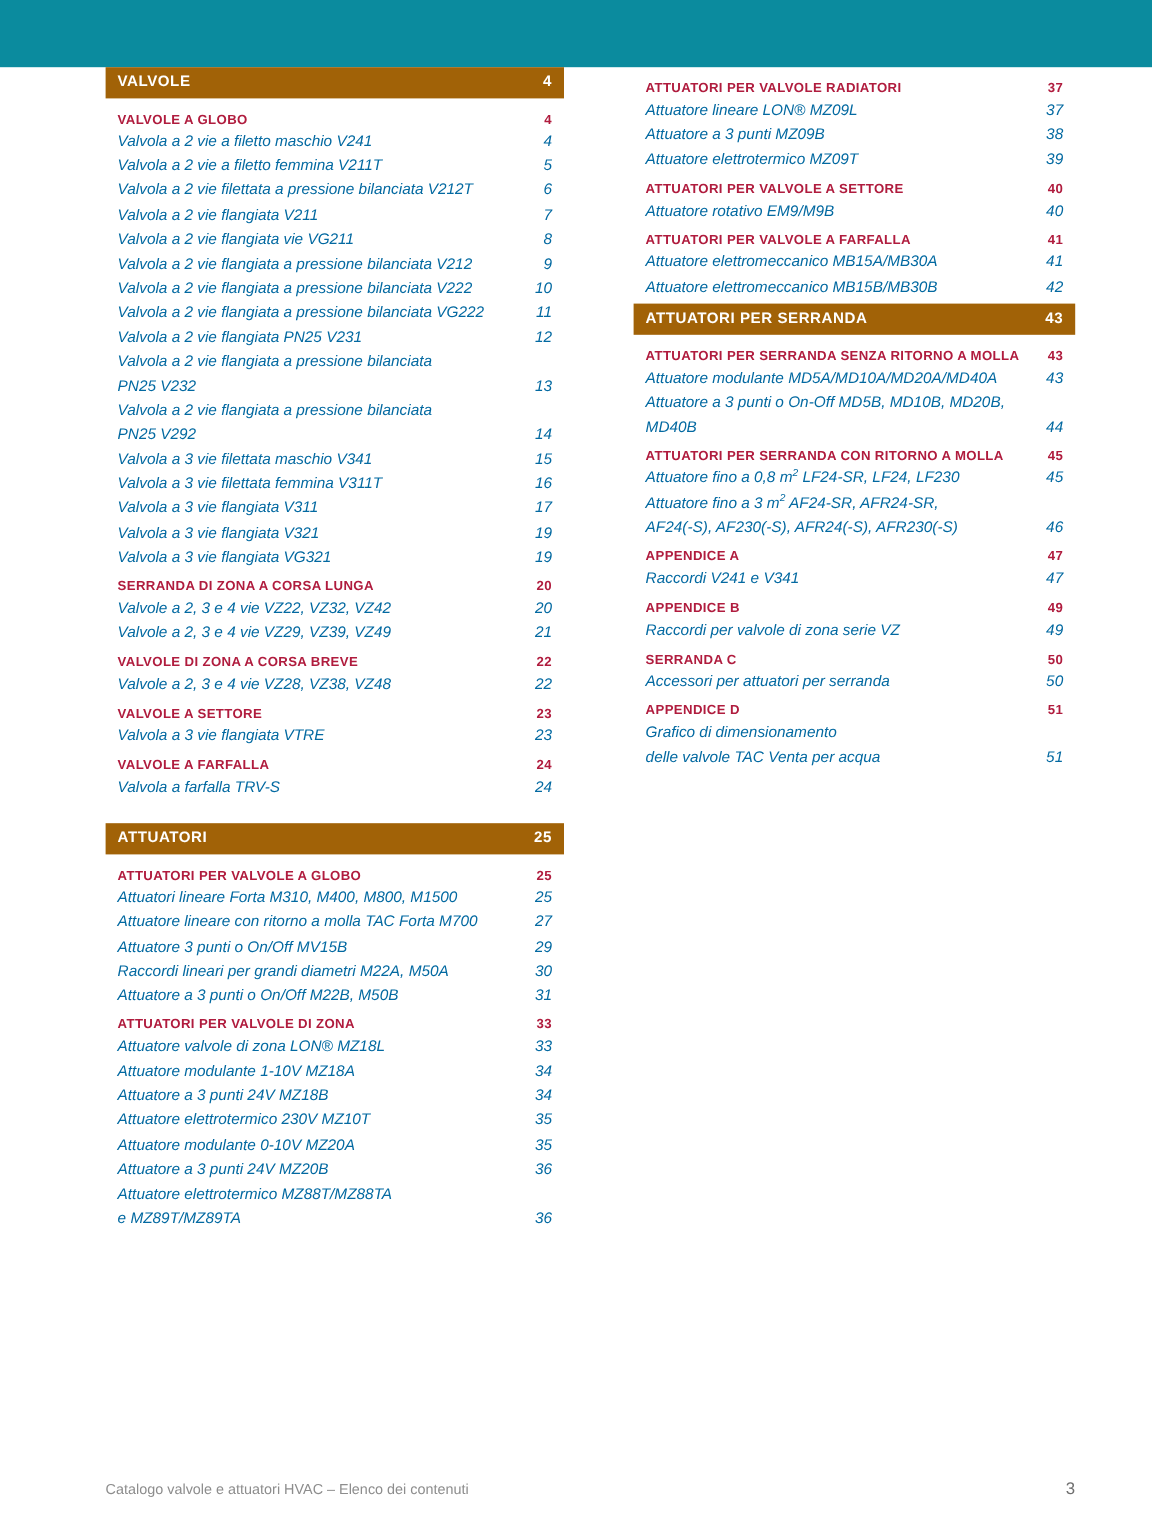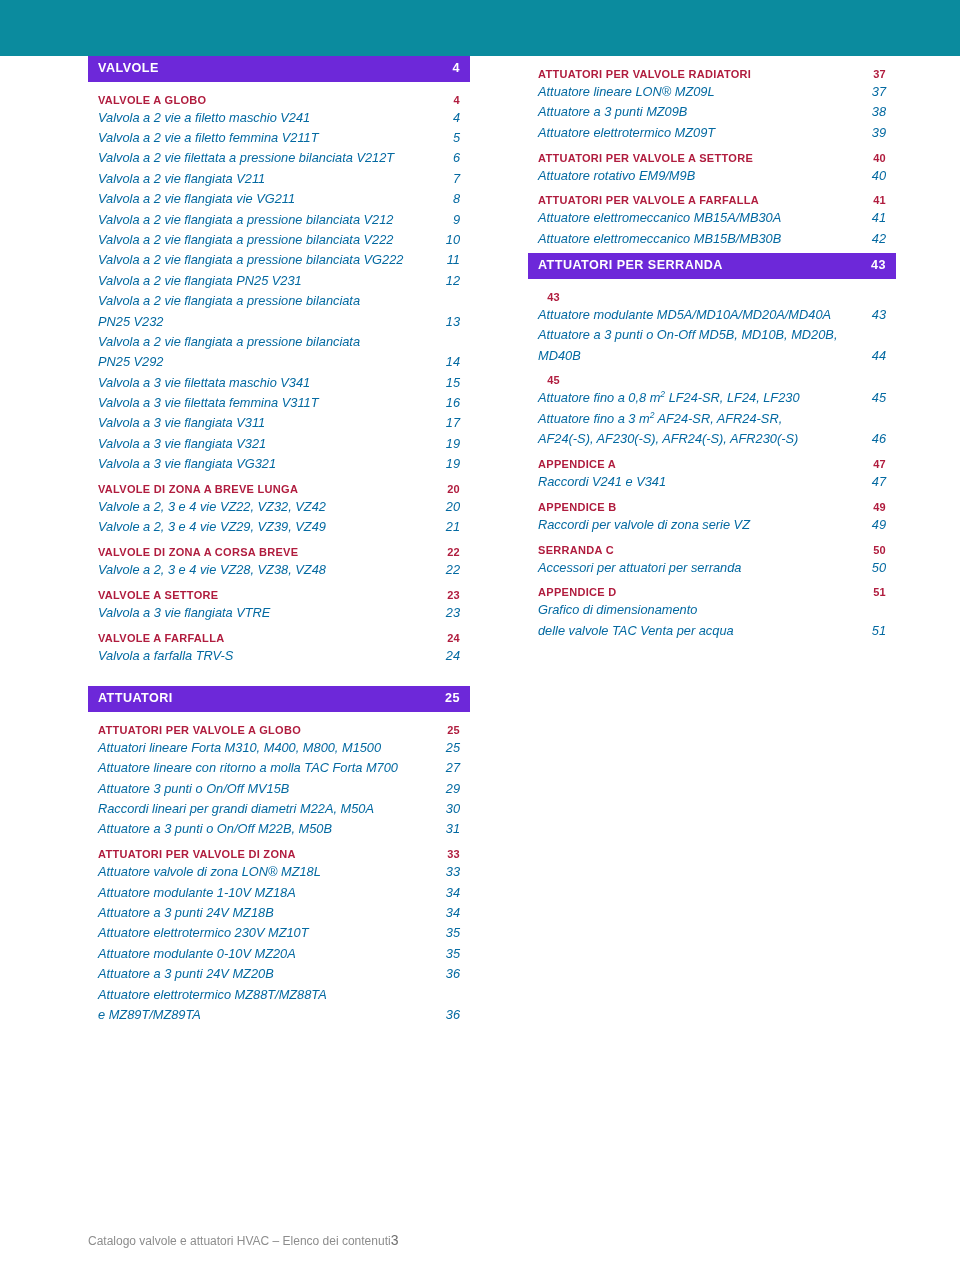--- a/index.html
+++ b/index.html
@@ -69,21 +69,21 @@
     flex: 1 1 auto;
     padding-right: 8px;
   }
   .row .pg {
     flex: 0 0 auto;
     text-align: right;
     white-space: nowrap;
   }
   
   .banner {
-    background: #6d28d9;
+    background: #a16207;
     color: #ffffff;
     font-size: 12.6px;
     font-weight: bold;
     letter-spacing: 0.45px;
     padding: 6px 10px 7px 10px;
     margin-bottom: 7px;
   }
   .banner .pg {
     min-width: 22px;
   }
@@ -118,20 +118,21 @@
     vertical-align: super;
     line-height: 0;
   }
   
   .footer {
     position: absolute;
     left: 88px;
     top: 1176px;
     width: 808px;
     display: flex;
+    justify-content: space-between;
     align-items: baseline;
     border-top: 0px;
   }
   .footer-text {
     color: #8d8d8d;
     font-size: 12px;
   }
   .footer-page {
     color: #6f6f6f;
     font-size: 14px;
@@ -221,21 +222,21 @@
         </div>
         <div class="row entry">
           <span class="txt">Valvola a 3 vie flangiata V321</span>
           <span class="pg">19</span>
         </div>
         <div class="row entry">
           <span class="txt">Valvola a 3 vie flangiata VG321</span>
           <span class="pg">19</span>
         </div>
         <div class="row sect">
-          <span class="txt">VALVOLE DI ZONA A BREVE LUNGA</span>
+          <span class="txt">SERRANDA DI ZONA A CORSA LUNGA</span>
           <span class="pg">20</span>
         </div>
         <div class="row entry">
           <span class="txt">Valvole a 2, 3 e 4 vie VZ22, VZ32, VZ42</span>
           <span class="pg">20</span>
         </div>
         <div class="row entry">
           <span class="txt">Valvole a 2, 3 e 4 vie VZ29, VZ39, VZ49</span>
           <span class="pg">21</span>
         </div>
@@ -364,35 +365,37 @@
         </div>
         <div class="row entry">
           <span class="txt">Attuatore elettromeccanico MB15B/MB30B</span>
           <span class="pg">42</span>
         </div>
         <div class="row banner">
           <span class="txt">ATTUATORI PER SERRANDA</span>
           <span class="pg">43</span>
         </div>
         <div class="row sect">
+          <span class="txt">ATTUATORI PER SERRANDA SENZA RITORNO A MOLLA</span>
           <span class="pg">43</span>
         </div>
         <div class="row entry">
           <span class="txt">Attuatore modulante MD5A/MD10A/MD20A/MD40A</span>
           <span class="pg">43</span>
         </div>
         <div class="row entry">
           <span class="txt">Attuatore a 3 punti o On-Off MD5B, MD10B, MD20B,</span>
           <span class="pg"></span>
         </div>
         <div class="row entry">
           <span class="txt">MD40B</span>
           <span class="pg">44</span>
         </div>
         <div class="row sect">
+          <span class="txt">ATTUATORI PER SERRANDA CON RITORNO A MOLLA</span>
           <span class="pg">45</span>
         </div>
         <div class="row entry">
           <span class="txt">Attuatore fino a 0,8 m<sup>2</sup> LF24-SR, LF24, LF230</span>
           <span class="pg">45</span>
         </div>
         <div class="row entry">
           <span class="txt">Attuatore fino a 3 m<sup>2</sup> AF24-SR, AFR24-SR,</span>
           <span class="pg"></span>
         </div>

